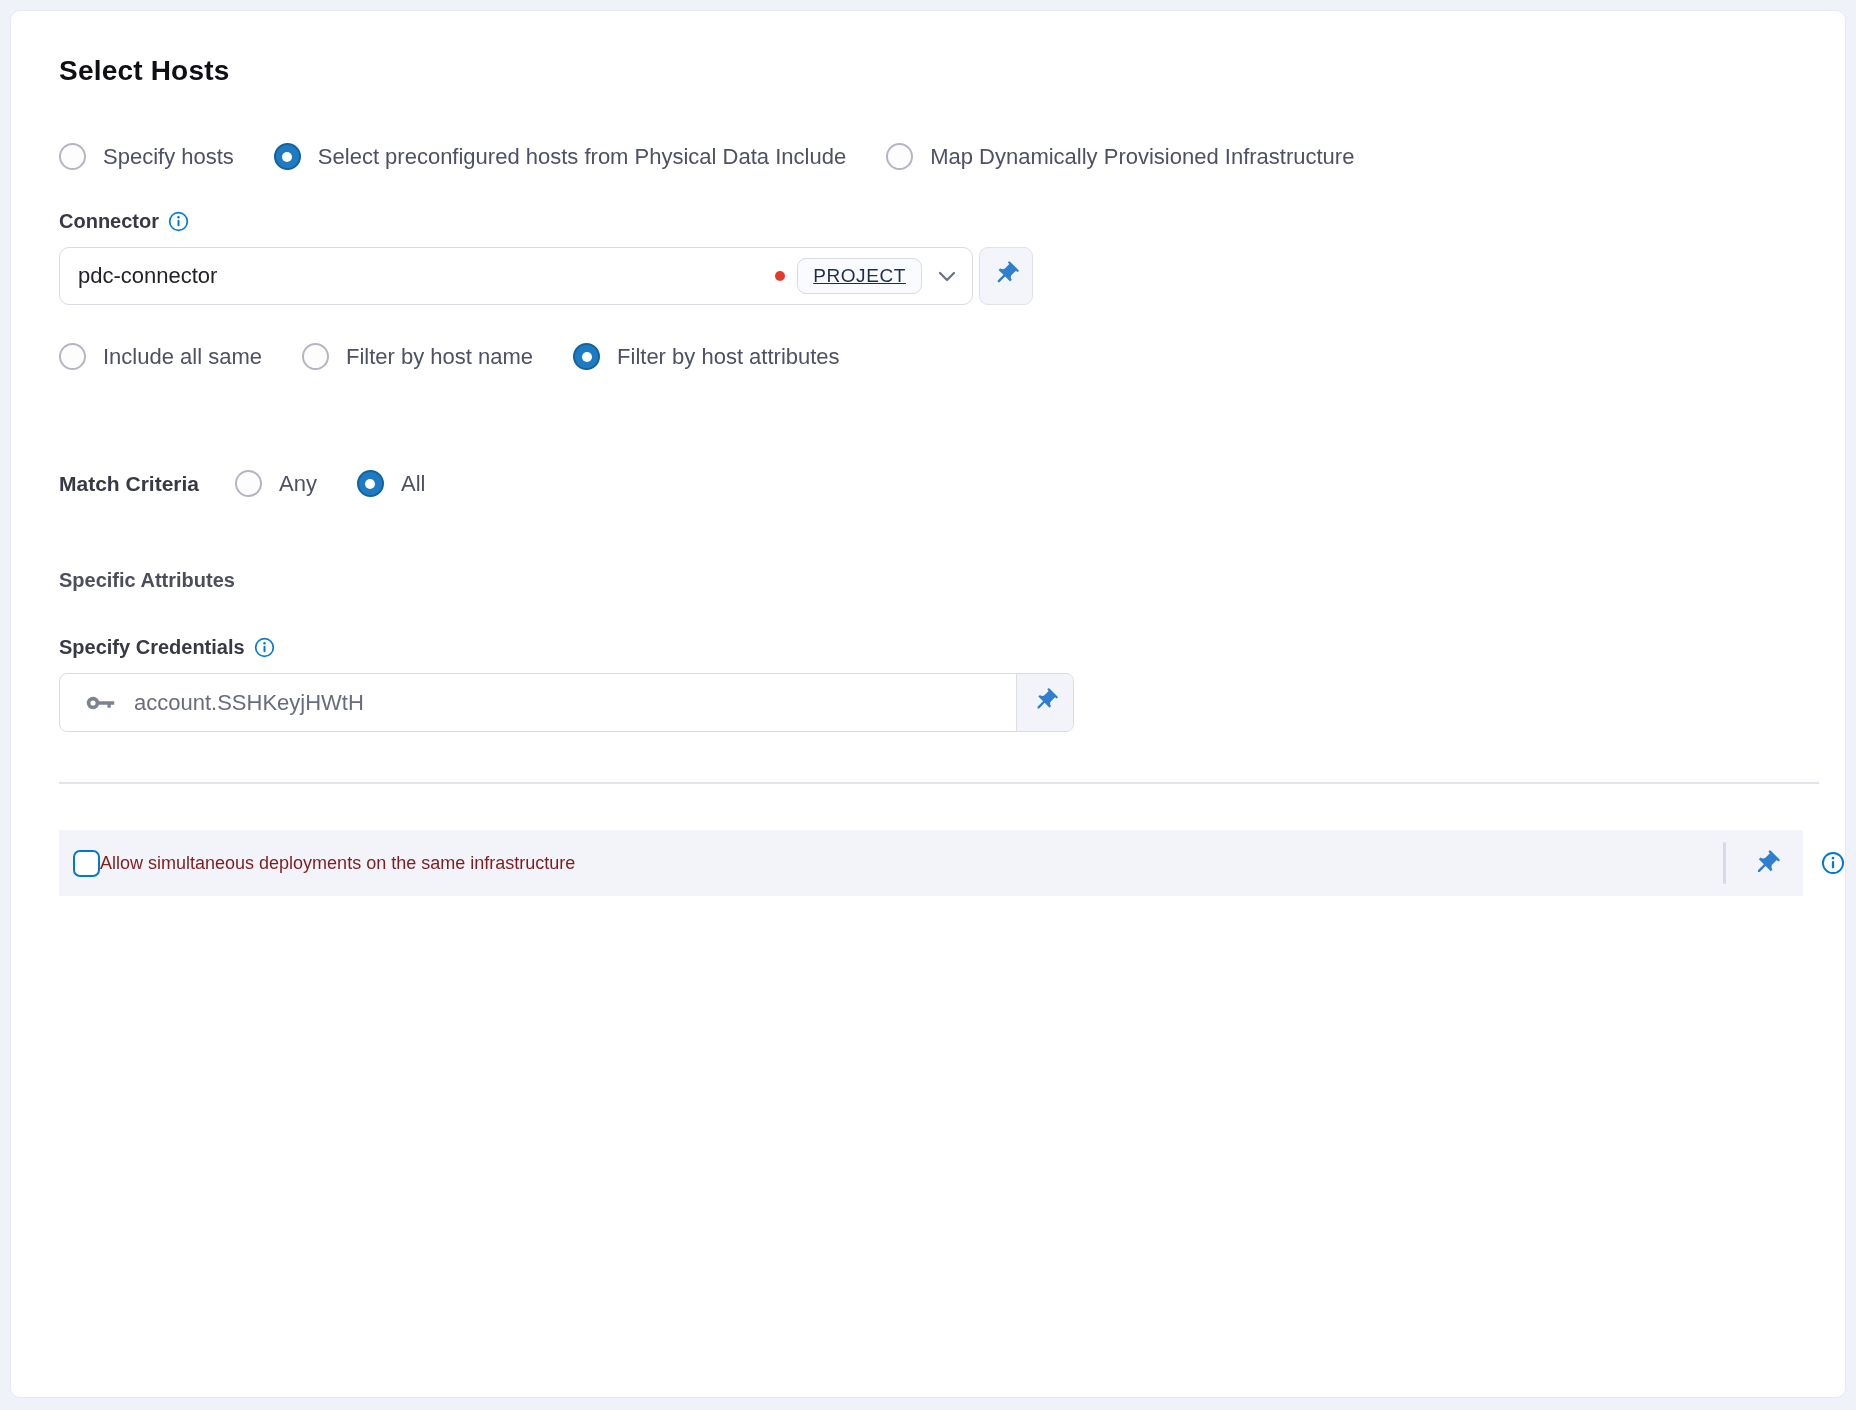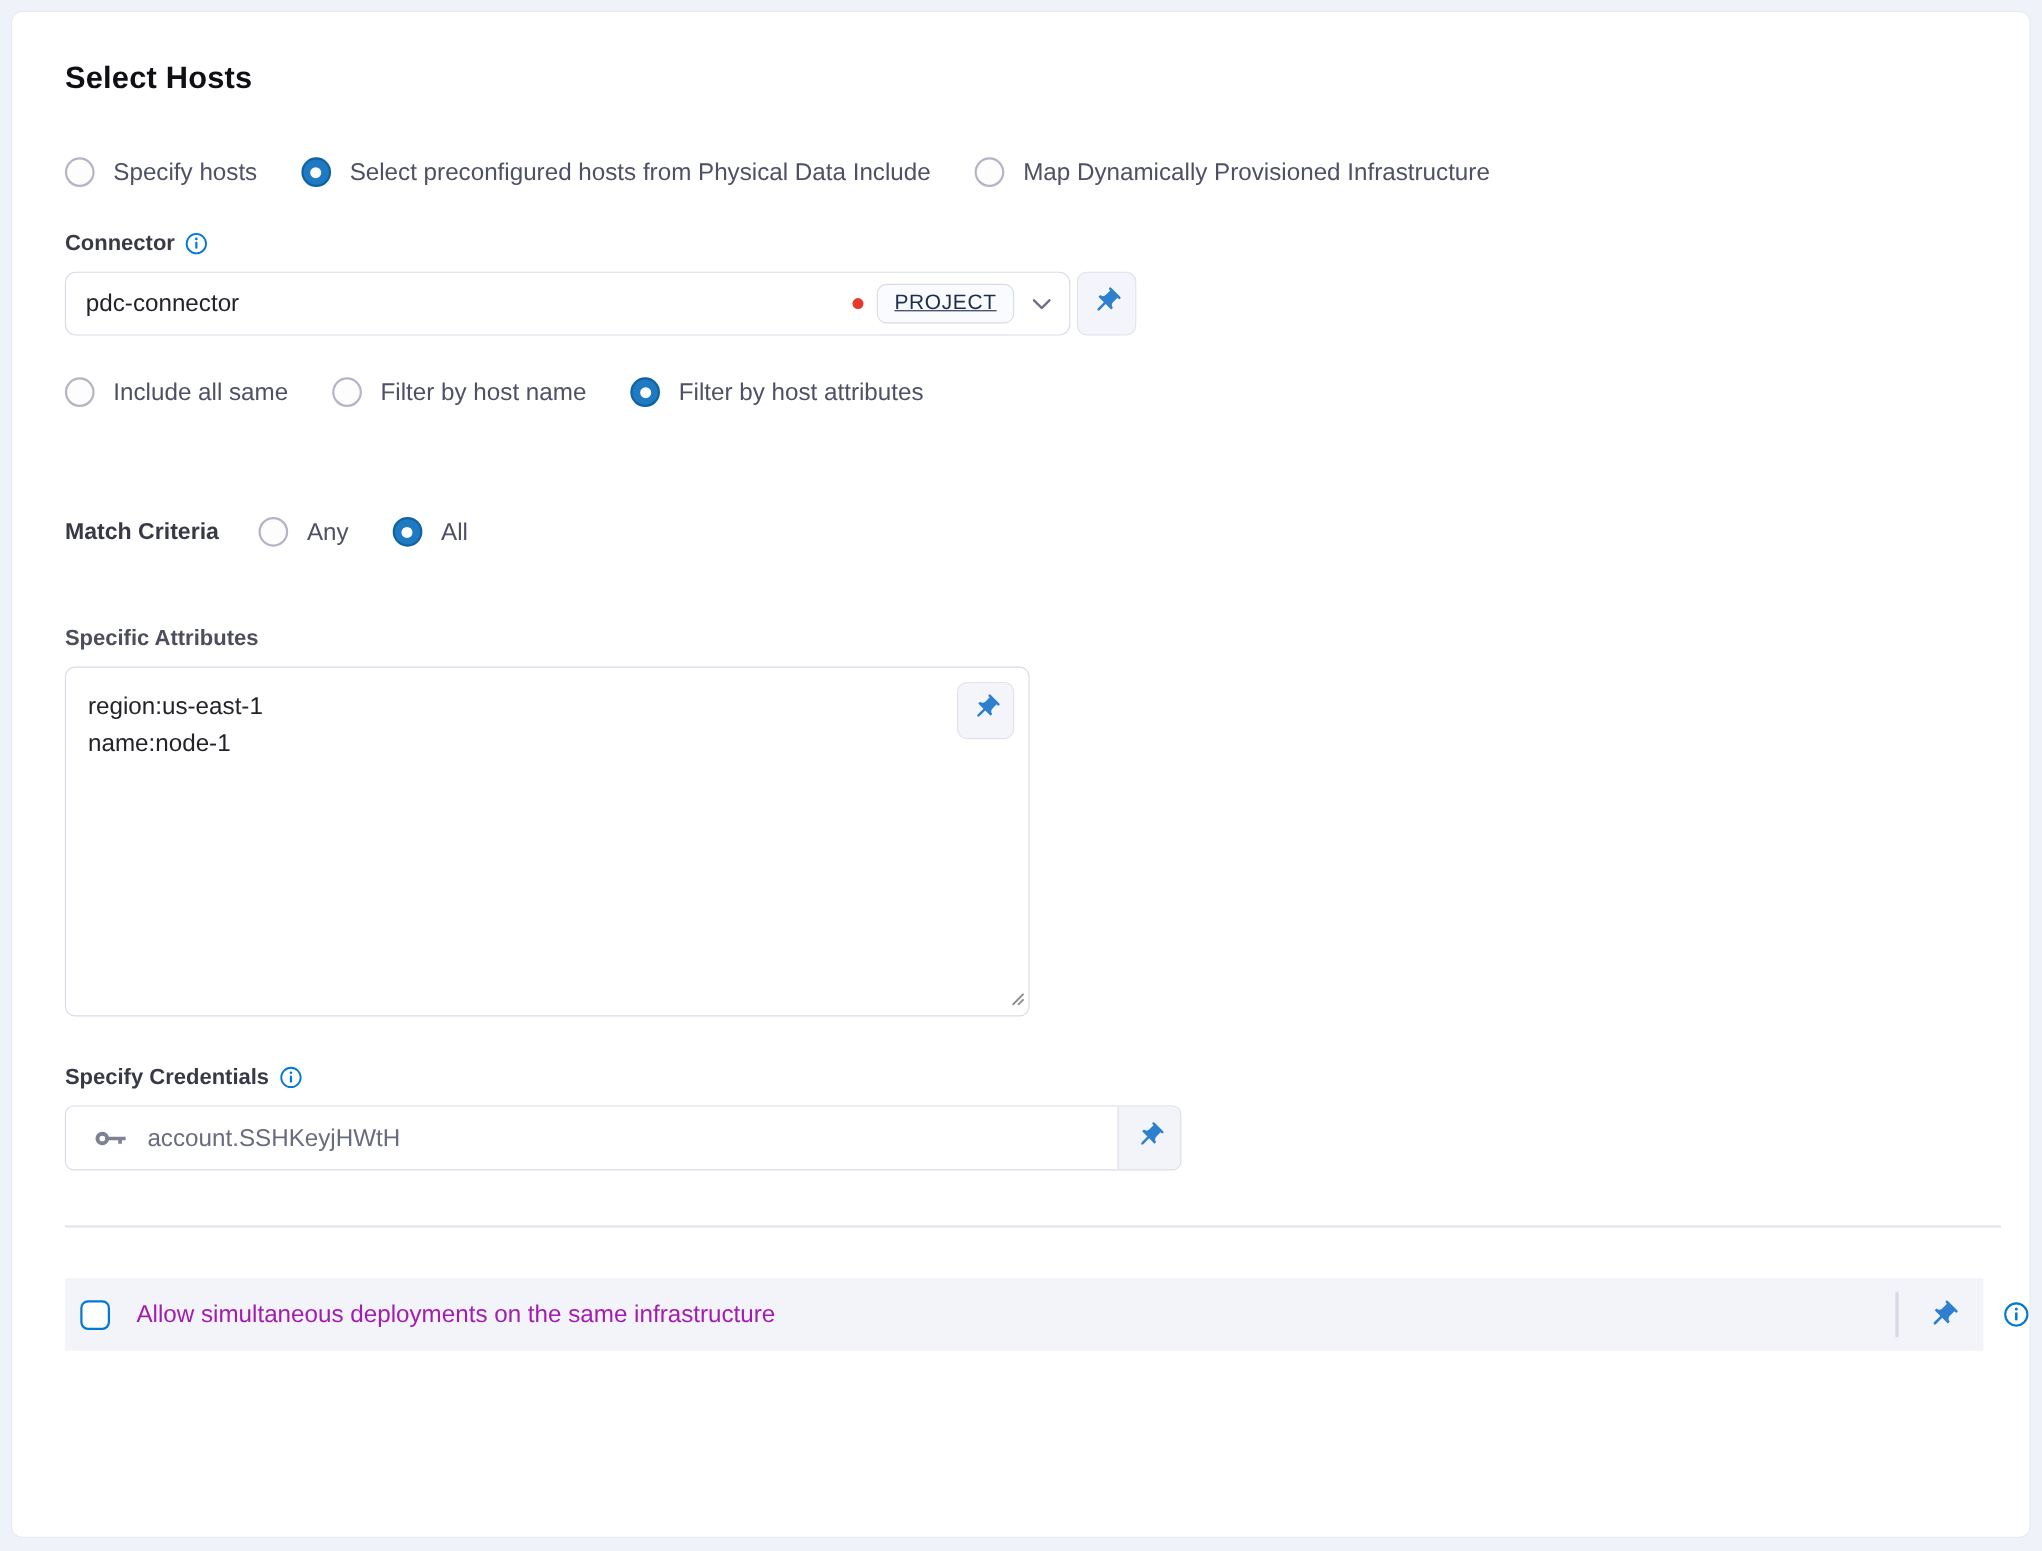--- a/index.html
+++ b/index.html
@@ -120,21 +120,21 @@
   .footer-row {
     display:flex; align-items:center;
     width:1757px; height:66px; background:#f3f3fa;
     padding:0 22px 0 14px;
   }
   .checkbox {
     width:27px; height:27px; background:#fff;
     border:2px solid #0278d5; border-radius:7px;
     flex:0 0 auto; cursor:pointer;
   }
-  .checkbox-label { margin-left:24px; font-size:22px; color:#a21caf; }
+  .checkbox-label { font-size:18px; color:#7f1d1d; }
   .footer-spacer { flex:1 1 auto; }
   .v-divider {
     width:3px; height:42px; border-radius:3px;
     background:#d8d9e4; margin-right:26px;
   }
   .footer-pin { display:inline-flex; cursor:pointer; }
   .footer-info { margin-left:18px; }
   
   .mt-title { margin-top:56px; }
   .mt-connector-label { margin-top:40px; }
@@ -223,38 +223,20 @@
       <span class="radio"></span>
       <span class="radio-label">Any</span>
     </div>
     <div class="radio-opt">
       <span class="radio selected"></span>
       <span class="radio-label">All</span>
     </div>
   </div>
 
   <div class="field-label mt-attr-label" style="color:#4d4e5d;">Specific Attributes</div>
-  <div class="attr-box mt-input">
-    <textarea spellcheck="false" style="">region:us-east-1
-name:node-1</textarea>
-    <div class="attr-pin">
-      <span>
-        <svg width="27" height="27" viewBox="0 0 24 24">
-            <g transform="rotate(45 12 12)">
-              <path fill="#2e80ce" d="M16 9V4h1a1 1 0 0 0 0-2H7a1 1 0 0 0 0 2h1v5c0 1.66-1.34 3-3 3v2h5.97v7l1 1 1-1v-7H19v-2c-1.66 0-3-1.34-3-3z"></path>
-            </g>
-          </svg>
-      </span>
-    </div>
-    <span class="resize-handle">
-      <svg width="15" height="15" viewBox="0 0 15 15">
-          <path d="M14 5L5 14M14 10l-4 4" stroke="#8a8a96" stroke-width="1.7" stroke-linecap="round"></path>
-        </svg>
-    </span>
-  </div>
 
   <div class="field-label mt-cred-label">
     <span>Specify Credentials</span>
     <span class="info">
       <svg width="21" height="21" viewBox="0 0 20 20">
           <circle cx="10" cy="10" r="8.4" fill="none" stroke="#0278d5" stroke-width="1.6"></circle>
           <circle cx="10" cy="5.9" r="1.15" fill="#0278d5"></circle>
           <rect x="9.05" y="8.3" width="1.9" height="6.2" rx="0.95" fill="#0278d5"></rect>
         </svg>
     </span>

